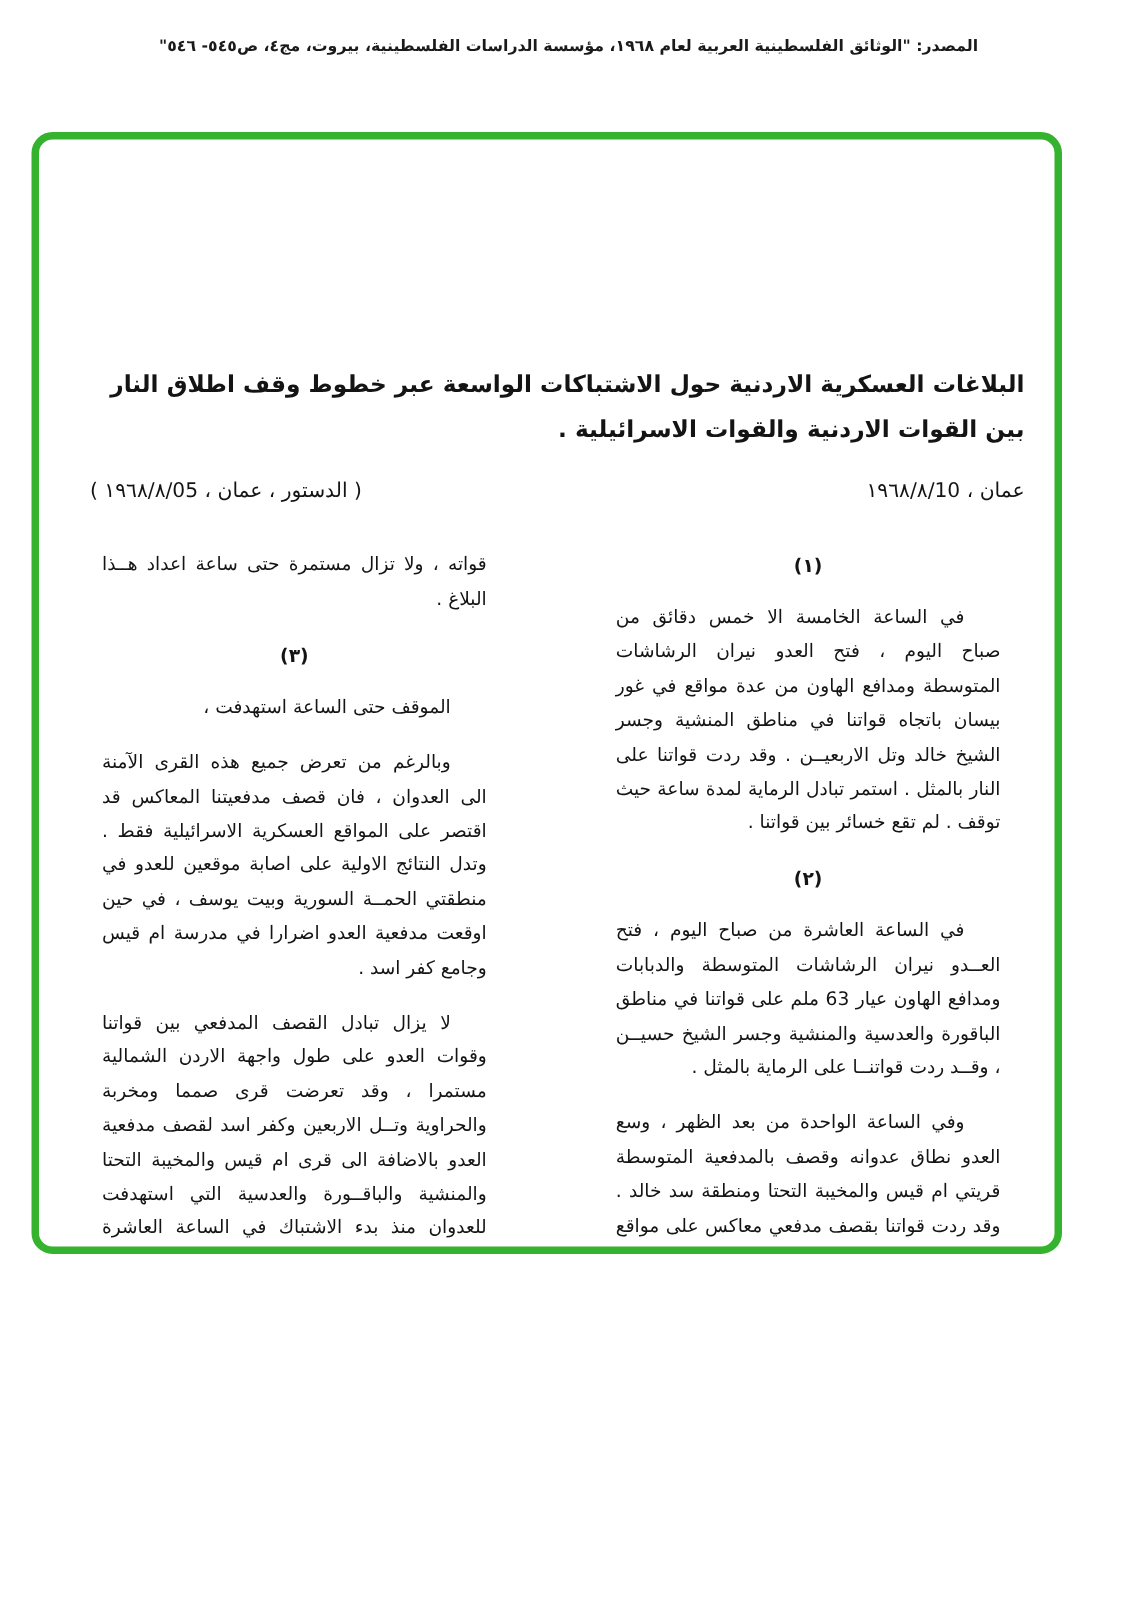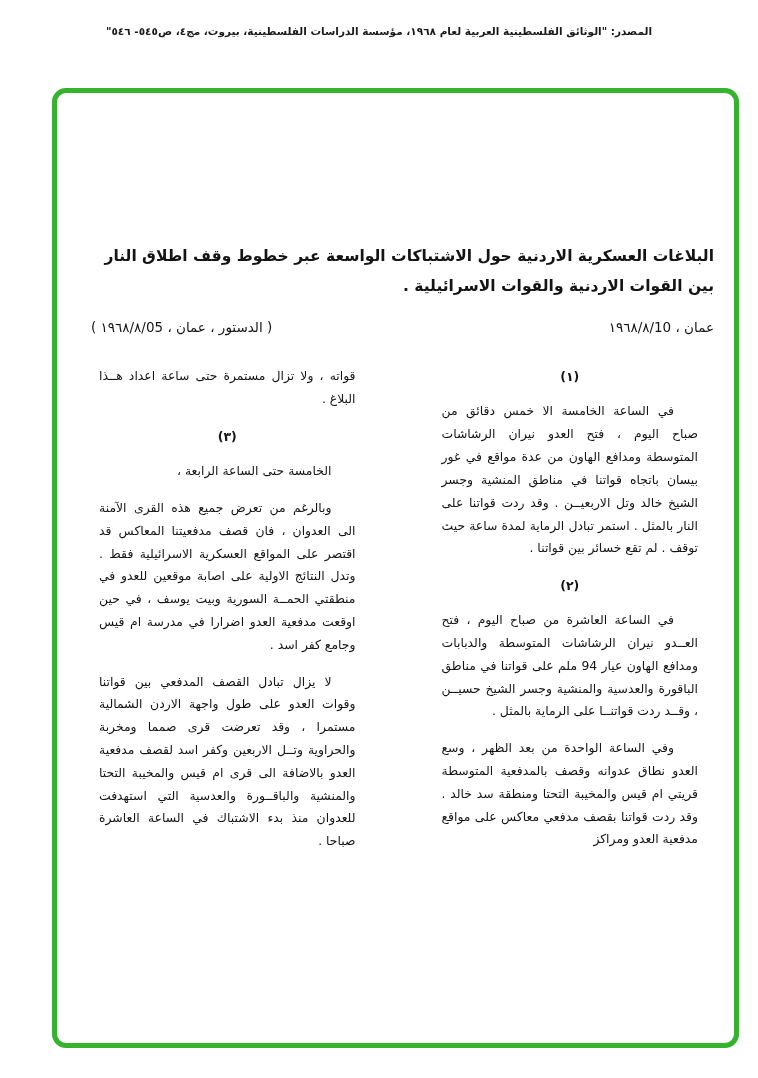--- a/index.html
+++ b/index.html
@@ -32,24 +32,24 @@
     direction: rtl;
     font-weight: bold;
     font-size: 10.5px;
     margin-top: 9px;
     color: #1a1a1a;
   }
 
   
   .green-frame {
     position: absolute;
-    left: 52px;
+    left: 21px;
     top: 88px;
     width: 687px;
-    height: 960px;
+    height: 748px;
     box-sizing: border-box;
     border: 5px solid #35b32f;
     border-radius: 14px;
     background: #ffffff;
     overflow: hidden;
   }
 
   
   .doc {
     direction: rtl;
@@ -117,28 +117,28 @@
         <span class="date-right">عمان ، ١٩٦٨/٨/10</span>
         <span class="date-left">( الدستور ، عمان ، ١٩٦٨/٨/05 )</span>
       </div>
 
       <div class="columns">
 
         <div class="col col-right">
           <div class="sec-num">(١)</div>
           <p class="para">في الساعة الخامسة الا خمس دقائق من صباح اليوم ، فتح العدو نيران الرشاشات المتوسطة ومدافع الهاون من عدة مواقع في غور بيسان باتجاه قواتنا في مناطق المنشية وجسر الشيخ خالد وتل الاربعيــن . وقد ردت قواتنا على النار بالمثل . استمر تبادل الرماية لمدة ساعة حيث توقف . لم تقع خسائر بين قواتنا .</p>
           <div class="sec-num">(٢)</div>
-          <p class="para">في الساعة العاشرة من صباح اليوم ، فتح العــدو نيران الرشاشات المتوسطة والدبابات ومدافع الهاون عيار 94 ملم على قواتنا في مناطق الباقورة والعدسية والمنشية وجسر الشيخ حسيــن ، وقــد ردت قواتنــا على الرماية بالمثل .</p>
+          <p class="para">في الساعة العاشرة من صباح اليوم ، فتح العــدو نيران الرشاشات المتوسطة والدبابات ومدافع الهاون عيار 63 ملم على قواتنا في مناطق الباقورة والعدسية والمنشية وجسر الشيخ حسيــن ، وقــد ردت قواتنــا على الرماية بالمثل .</p>
           <p class="para">وفي الساعة الواحدة من بعد الظهر ، وسع العدو نطاق عدوانه وقصف بالمدفعية المتوسطة قريتي ام قيس والمخيبة التحتا ومنطقة سد خالد . وقد ردت قواتنا بقصف مدفعي معاكس على مواقع مدفعية العدو ومراكز</p>
         </div>
 
         <div class="col col-left">
           <p class="para no-indent">قواته ، ولا تزال مستمرة حتى ساعة اعداد هــذا البلاغ .</p>
           <div class="sec-num">(٣)</div>
-          <p class="para">الخامسة حتى الساعة الرابعة ،</p>
+          <p class="para">الموقف حتى الساعة استهدفت ،</p>
           <p class="para">وبالرغم من تعرض جميع هذه القرى الآمنة الى العدوان ، فان قصف مدفعيتنا المعاكس قد اقتصر على المواقع العسكرية الاسرائيلية فقط . وتدل النتائج الاولية على اصابة موقعين للعدو في منطقتي الحمــة السورية وبيت يوسف ، في حين اوقعت مدفعية العدو اضرارا في مدرسة ام قيس وجامع كفر اسد .</p>
           <p class="para">لا يزال تبادل القصف المدفعي بين قواتنا وقوات العدو على طول واجهة الاردن الشمالية مستمرا ، وقد تعرضت قرى صمما ومخربة والحراوية وتــل الاربعين وكفر اسد لقصف مدفعية العدو بالاضافة الى قرى ام قيس والمخيبة التحتا والمنشية والباقــورة والعدسية التي استهدفت للعدوان منذ بدء الاشتباك في الساعة العاشرة صباحا .</p>
         </div>
 
       </div>
     </div>
   </div>
 
 </div>
 

